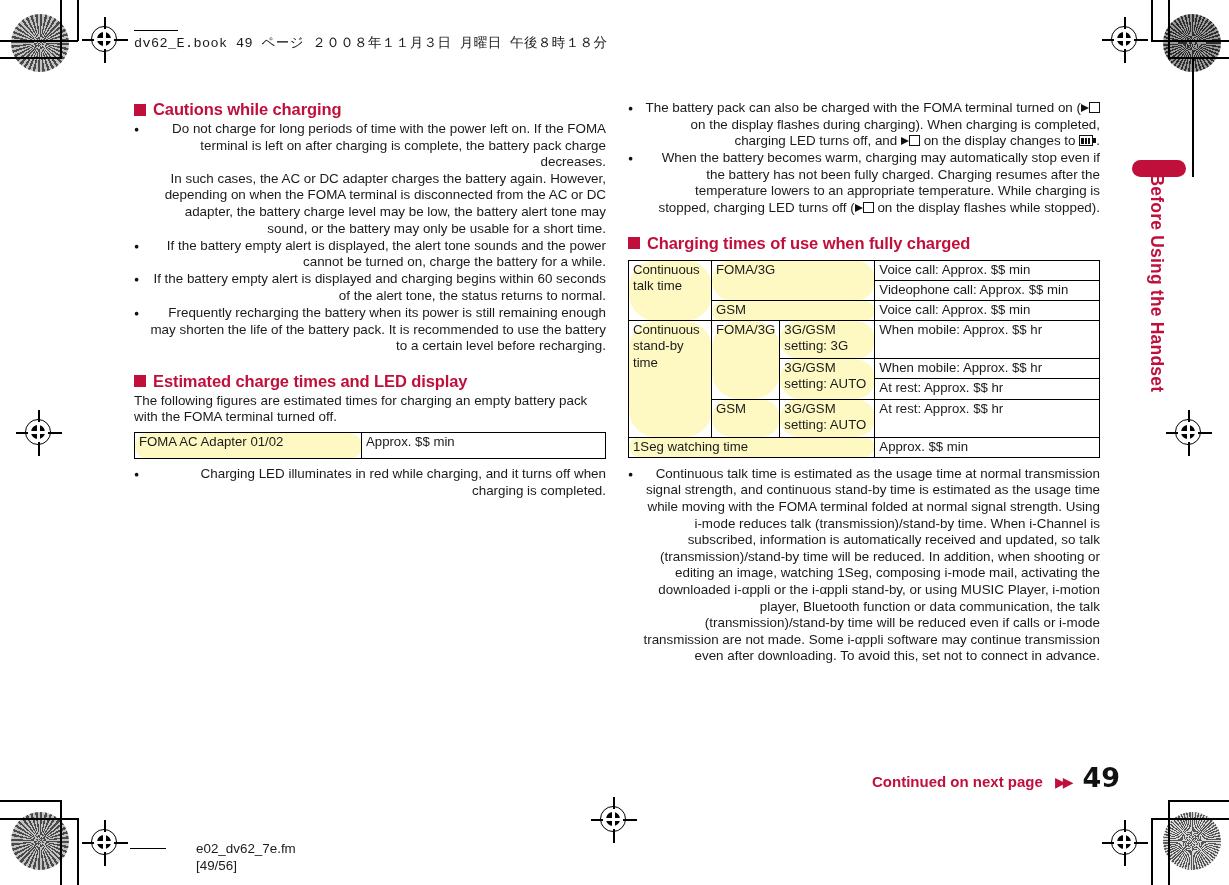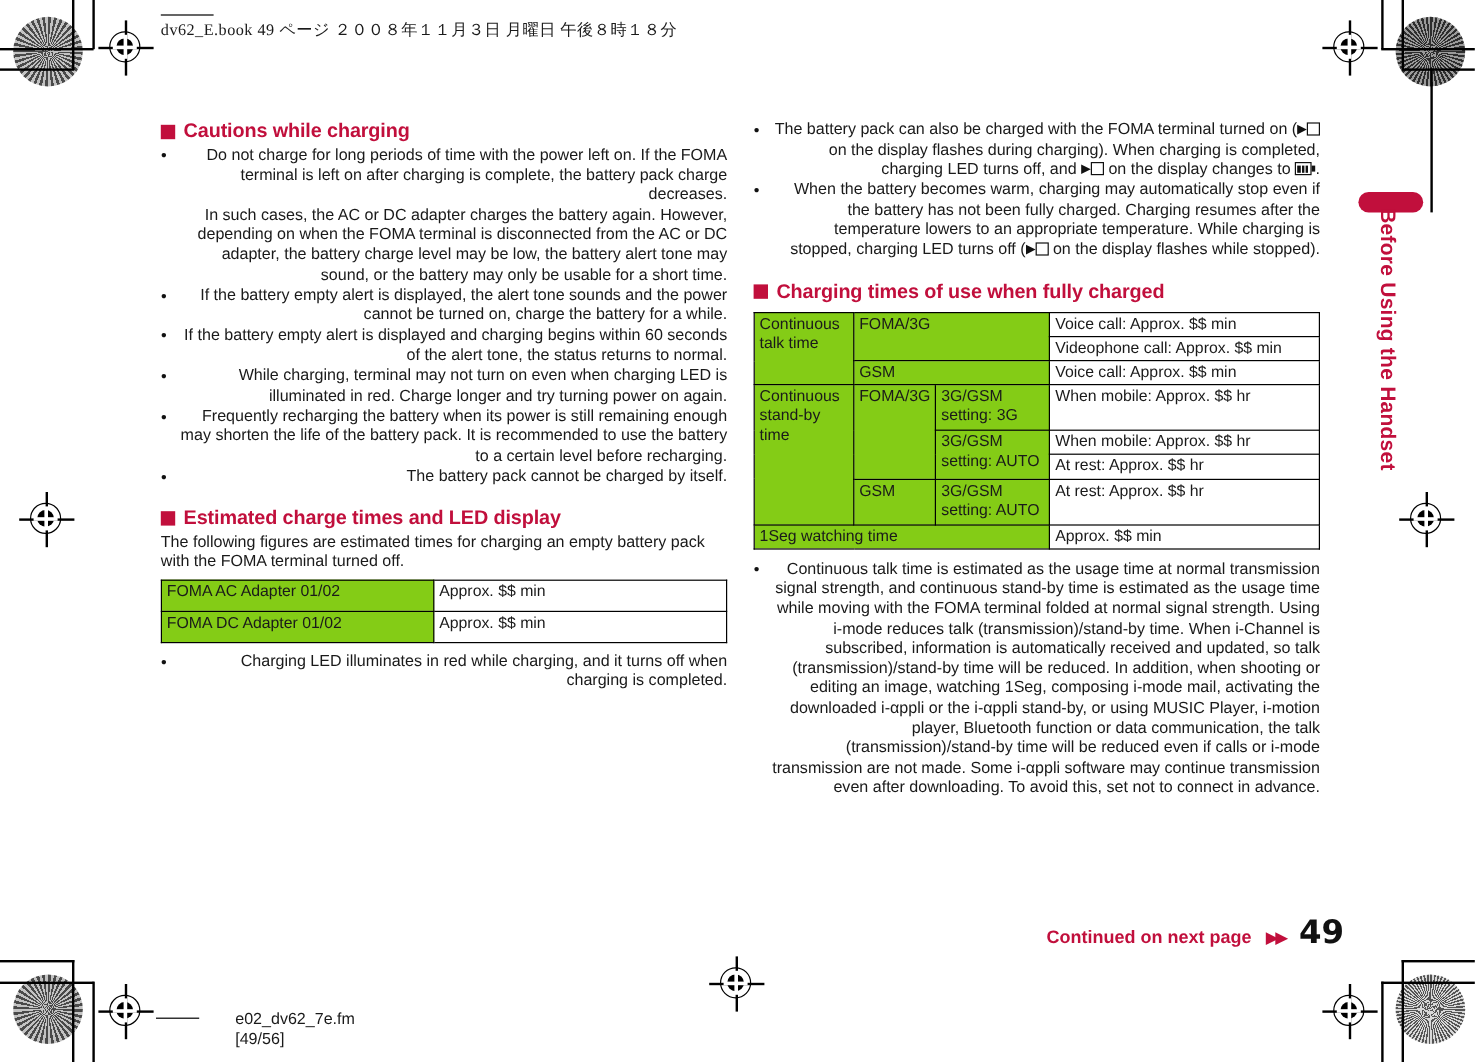--- a/index.html
+++ b/index.html
@@ -18,22 +18,22 @@
   .starburst{position:absolute;width:58px;height:58px;border-radius:50%;
     background:
       repeating-conic-gradient(#555 0deg 3deg,#d8d8d8 3deg 6deg);
   }
   .starburst.dark{background:repeating-conic-gradient(#2e2e2e 0deg 4deg,#9a9a9a 4deg 8deg);}
   .starburst.med{background:repeating-conic-gradient(#4a4a4a 0deg 5deg,#c2c2c2 5deg 10deg);}
 
   .cropline{position:absolute;background:#000;}
 
   
-  .bookhdr{position:absolute;left:134px;top:16px;font-size:13.5px;letter-spacing:.4px;
-           font-family:Liberation Serif, serif;color:#1a1a1a;white-space:nowrap;}
+  .bookhdr{position:absolute;left:134px;top:34px;font-size:13.5px;letter-spacing:.4px;
+           font-family:Liberation Mono, monospace;color:#1a1a1a;white-space:nowrap;}
   .bookhdr .rule{position:absolute;left:0;top:-4px;width:44px;height:1.4px;background:#000;}
 
   
   .col{position:absolute;top:100px;width:472px;}
   .col-l{left:134px;}
   .col-r{left:628px;}
 
   h3.sec{display:flex;align-items:center;gap:7px;margin:0 0 2px 0;
          color:#C10F3C;font-size:16.5px;font-weight:bold;letter-spacing:-.1px;}
   h3.sec .sq{width:12px;height:12px;background:#C10F3C;flex:none;}
@@ -52,21 +52,21 @@
      border-top:4px solid transparent;border-bottom:4px solid transparent;border-left:8px solid #111;}
   .ico-batt{width:17px;height:12px;}
   .ico-batt .sh{position:absolute;left:0;top:0;width:14px;height:11px;border:1.6px solid #111;box-sizing:border-box;}
   .ico-batt .tip{position:absolute;right:0;top:3px;width:3px;height:5px;background:#111;}
   .ico-batt .b1,.ico-batt .b2,.ico-batt .b3{position:absolute;top:2.6px;width:2.4px;height:5.8px;background:#111;}
   .ico-batt .b1{left:2px;} .ico-batt .b2{left:5.3px;} .ico-batt .b3{left:8.6px;}
 
   
   table.mt{border-collapse:collapse;width:100%;font-size:13.2px;}
   table.mt td{border:1px solid #000;padding:1px 4px 2px 4px;line-height:16.2px;vertical-align:top;}
-  td.hd{background:#84cc16;}
+  td.hd{background:#fef9c3;border-radius:27px;}
   td.vl{background:#ffffff;}
   .tbl-charge{margin:6px 0 7px 0;width:466px;}
   .tbl-charge td{height:22px;}
   .tbl-charge td.hd{width:218px;}
   .tbl-use{margin:7px 0 8px 0;width:450px;}
 
   
   .sidetab{position:absolute;left:1136px;top:160px;width:46px;height:470px;}
   .sidetab .pill{position:absolute;left:-4px;top:0;width:54px;height:17px;background:#C10F3C;border-radius:9px;}
   .sidetab .vtxt{position:absolute;left:-200px;top:223px;width:440px;text-align:left;
@@ -162,39 +162,33 @@
   <h3 class="sec">
     <span class="sq"></span>
     <span>Cautions while charging</span>
   </h3>
 
   <ul class="bl">
     <li style="white-space:pre-line">Do not charge for long periods of time with the power left on. If the FOMA terminal is left on after charging is complete, the battery pack charge decreases.
 In such cases, the AC or DC adapter charges the battery again. However, depending on when the FOMA terminal is disconnected from the AC or DC adapter, the battery charge level may be low, the battery alert tone may sound, or the battery may only be usable for a short time.</li>
     <li>If the battery empty alert is displayed, the alert tone sounds and the power cannot be turned on, charge the battery for a while.</li>
     <li>If the battery empty alert is displayed and charging begins within 60 seconds of the alert tone, the status returns to normal.</li>
-    <li>While charging, terminal may not turn on even when charging LED is illuminated in red. Charge longer and try turning power on again.</li>
     <li>Frequently recharging the battery when its power is still remaining enough may shorten the life of the battery pack. It is recommended to use the battery to a certain level before recharging.</li>
-    <li>The battery pack cannot be charged by itself.</li>
   </ul>
 
   <h3 class="sec spaced">
     <span class="sq"></span>
     <span>Estimated charge times and LED display</span>
   </h3>
   <div class="para">The following figures are estimated times for charging an empty battery pack with the FOMA terminal turned off.</div>
 
   <table class="mt tbl-charge">
     <tbody>
         <tr>
       <td class="hd">FOMA AC Adapter 01/02</td>
-      <td class="vl">Approx. $$ min</td>
-    </tr>
-    <tr>
-      <td class="hd">FOMA DC Adapter 01/02</td>
       <td class="vl">Approx. $$ min</td>
     </tr>
   </tbody>
     </table>
 
   <ul class="bl">
     <li>Charging LED illuminates in red while charging, and it turns off when charging is completed.</li>
   </ul>
 </div>
 

